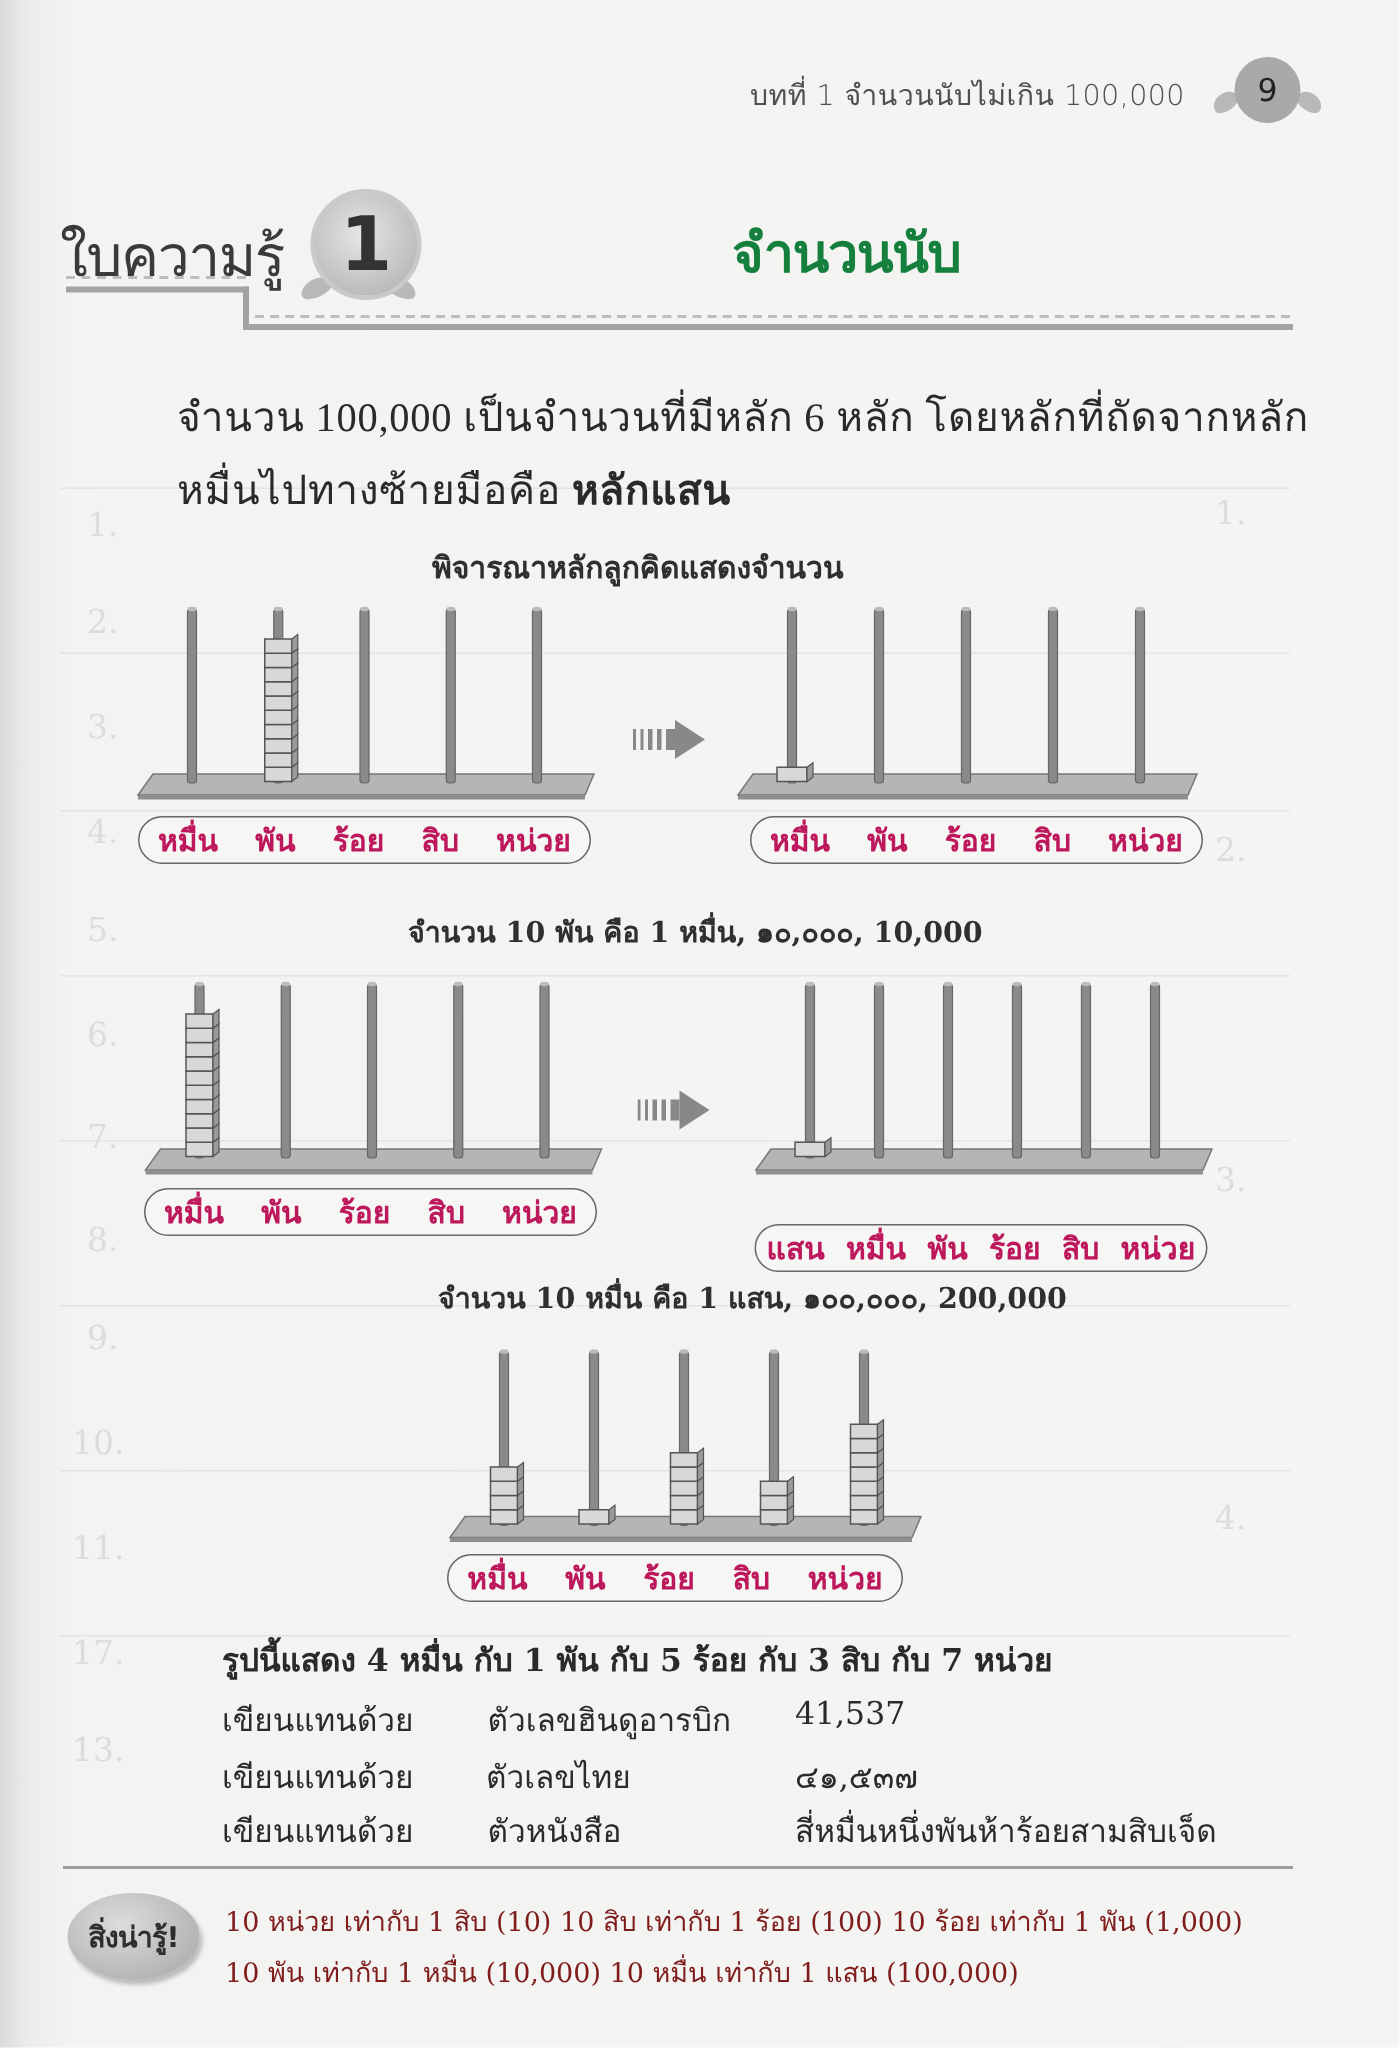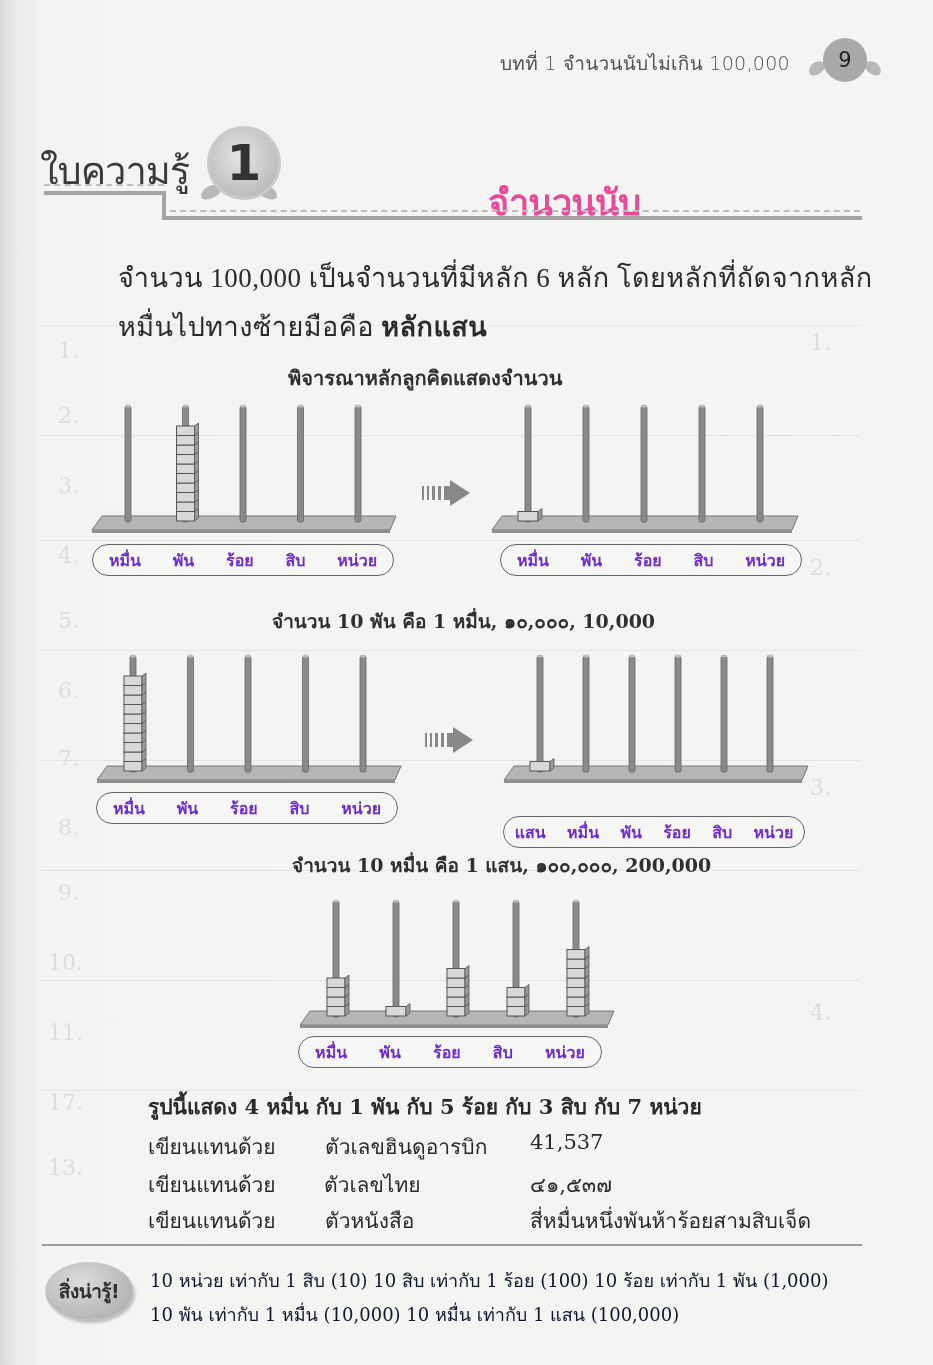--- a/index.html
+++ b/index.html
@@ -15,43 +15,43 @@
   .ghost-line { position: absolute; left: 40px; width: 820px; height: 1px; background: #e4e4e2; }
 
   
   .run-head { position: absolute; top: 48px; left: 500px; font-family: "DejaVu Sans", sans-serif; font-size: 19px; color: #505050; letter-spacing: 0.3px; font-weight: 300; }
   .page-badge { position: absolute; left: 823px; top: 38px; width: 44px; height: 44px; border-radius: 50%; background: #a9a9a9; display:flex; align-items:center; justify-content:center; font-family: "DejaVu Sans", sans-serif; font-size: 21px; color:#222; }
   .petal { position: absolute; width: 18px; height: 12px; background: #b8b8b8; border-radius: 50% 50% 50% 50% / 60% 60% 40% 40%; }
 
   
   .title-left { position: absolute; top: 140px; left: 40px; font-size: 38px; font-family: "DejaVu Sans", sans-serif; color: #3a3a3a; font-weight: 300; letter-spacing: -1px; }
   .title-badge { position: absolute; left: 207px; top: 126px; width: 68px; height: 68px; border-radius: 50%; background: radial-gradient(circle at 45% 40%, #e6e6e6, #bdbdbd 70%, #a8a8a8); border: 3px solid #c9c9c9; display:flex; align-items:center; justify-content:center; font-family: "DejaVu Sans", sans-serif; font-weight: bold; font-size: 50px; color: #333; }
-  .title-right { position: absolute; top: 140px; left: 488px; font-size: 36px; font-family: "DejaVu Sans", sans-serif; color: #ec4899; font-weight: bold; letter-spacing: -1px; margin-top: 34px; }
+  .title-right { position: absolute; top: 140px; left: 488px; font-size: 36px; font-family: "DejaVu Sans", sans-serif; color: #15803d; font-weight: bold; letter-spacing: -1px; }
   .dash { position: absolute; height: 0; border-top: 2px dashed #bdbdbd; }
   .solid { position: absolute; background: #a3a3a3; }
 
   
   .para { position: absolute; left: 118px; font-size: 27px; color: #2a2a2a; letter-spacing: 0.5px; font-family: "Liberation Serif", serif; }
   .para b { font-weight: bold; }
   .caption { position: absolute; font-size: 19px; font-weight: bold; color: #2f2f2f; font-family: "DejaVu Serif", serif; white-space: nowrap; }
 
   .abacus { position: absolute; }
-  .labels { position: absolute; border: 1.5px solid #666; border-radius: 18px; height: 30px; display:flex; justify-content: space-around; align-items:center; font-size: 16px; font-weight: bold; font-family: "DejaVu Serif", serif; color:#6d28d9; background: #f6f6f4; }
+  .labels { position: absolute; border: 1.5px solid #666; border-radius: 18px; height: 30px; display:flex; justify-content: space-around; align-items:center; font-size: 20px; font-weight: bold; font-family: "DejaVu Serif", serif; color:#be185d; background: #f6f6f4; }
   .labels span { display:inline-block; }
 
   .arrow { position: absolute; }
 
   .summary { position: absolute; left: 148px; font-size: 21px; color: #2a2a2a; font-family: "DejaVu Serif", serif; white-space: nowrap; }
   .summary.head { font-weight: bold; }
   .col2 { position: absolute; left: 325px; }
   .col3 { position: absolute; left: 530px; }
 
   .fact-rule { position: absolute; left: 42px; top: 1244px; width: 820px; height: 2px; background: #9c9c9c; }
   .fact-badge { position: absolute; left: 45px; top: 1262px; width: 88px; height: 58px; border-radius: 50%; background: radial-gradient(ellipse at 40% 35%, #dcdcdc, #b3b3b3 75%); box-shadow: 2px 3px 3px #bbb; display:flex; align-items:center; justify-content:center; font-family: "DejaVu Sans", sans-serif; font-size: 19px; color: #2e2e2e; font-weight: bold; letter-spacing: -0.5px; }
-  .fact-line { position: absolute; left: 150px; font-size: 18px; color: #0f172a; font-family: "DejaVu Serif", serif; white-space: nowrap; }
+  .fact-line { position: absolute; left: 150px; font-size: 18px; color: #7f1d1d; font-family: "DejaVu Serif", serif; white-space: nowrap; }
 </style>
 </head>
 <body>
 
 <div>
   <div class="ghost-line" style="top:325px"></div>
   <div class="ghost-line" style="top:435px"></div>
   <div class="ghost-line" style="top:540px"></div>
   <div class="ghost-line" style="top:650px"></div>
   <div class="ghost-line" style="top:760px"></div>

